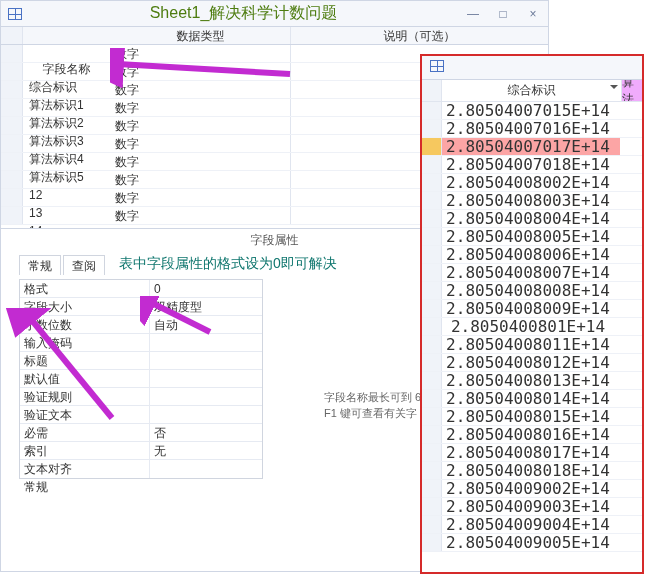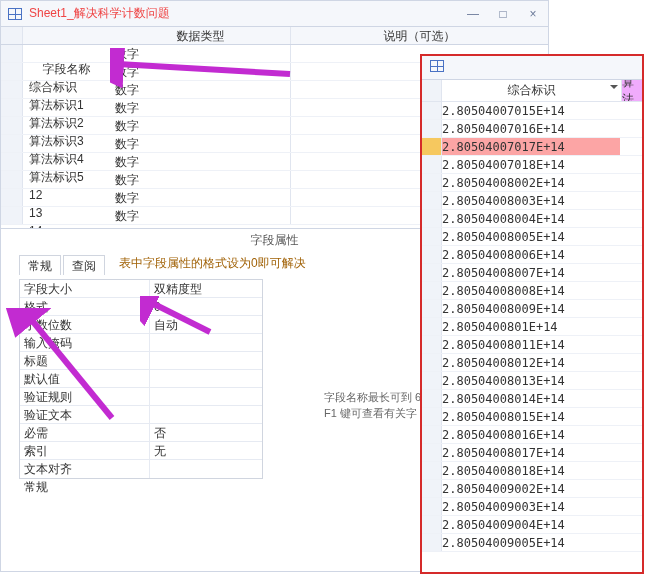--- a/index.html
+++ b/index.html
@@ -8,21 +8,21 @@
   
   .window {
     position: absolute; left: 0; top: 0; width: 549px; height: 572px;
     border: 1px solid #cfd6e4; background: #fff;
   }
   .titlebar {
     height: 26px; display: flex; align-items: center; border-bottom: 1px solid #cfd6e4;
     background: #f5f7fb;
   }
   .titlebar .icon { width: 28px; height: 26px; display: flex; align-items: center; justify-content: center; color: #4a72c4; }
-  .titlebar .title { flex: 1; text-align: left; color: #ef4444; font-size: 12px; }
+  .titlebar .title { flex: 1; text-align: center; color: #4d7c0f; font-size: 16px; }
   .titlebar .btns { display: flex; }
   .titlebar .btn { width: 30px; height: 26px; display: flex; align-items:center; justify-content:center; color: #6b7a99; }
 
   .fieldgrid {
     height: 202px; overflow: hidden; border-bottom: 1px solid #cfd6e4;
   }
   .fg-head, .fg-row { display: flex; height: 18px; line-height: 18px; }
   .fg-head { border-bottom: 1px solid #cfd6e4; background: #f5f7fb; }
   .fg-gutter { width: 22px; border-right: 1px solid #e0e5ef; background: #f0f3f9; }
   .fg-col1 { width: 88px; border-right: 1px solid #e0e5ef; padding: 0 4px; text-align: center; margin-top: 33px; }
@@ -37,21 +37,21 @@
     height: 22px; line-height: 22px; text-align: center; color: #555;
   }
 
   .midrow { display: flex; padding: 4px 10px 0 18px; align-items: flex-start; gap: 14px; }
   .tabs { display: flex; gap: 2px; }
   .tab {
     border: 1px solid #d0d5df; border-bottom: none; padding: 2px 8px;
     background: #fff; font-size: 12px; height: 20px; line-height: 16px;
   }
   .tab.active { background: #fff; }
-  .redtext { color: #a16207; font-size: 12px; }
+  .redtext { color: #0f766e; font-size: 14px; }
 
   .propgrid {
     margin: 4px 10px 0 18px; width: 244px; border: 1px solid #d0d5df;
   }
   .prow { display: flex; height: 18px; line-height: 18px; border-bottom: 1px solid #e6eaf2; }
   .prow:last-child { border-bottom: none; flex-direction: column; }
   .pk { width: 130px; padding-left: 4px; border-right: 1px solid #e6eaf2; }
   .pv { flex: 1; padding-left: 4px; }
 
   .hint { position: absolute; right: 104px; top: 388px; width: 120px; color: #666; font-size: 11px; line-height: 16px; }
@@ -69,21 +69,21 @@
   .redframe .ds-head { display:flex; height: 22px; border-bottom: 1px solid #e0e5ef; }
   .redframe .rowgut { width: 20px; background:#f0f3f9; border-right:1px solid #e0e5ef; }
   .redframe .col-a { flex:1; border-right:1px solid #e0e5ef; position:relative; display:flex; align-items:center; justify-content:center; }
   .redframe .col-b { width: 20px; background:#f0abfc; display:flex; align-items:center; justify-content:center; overflow:hidden; }
   .redframe .col-a .dd { position:absolute; right:3px; top:5px; border:4px solid transparent; border-top-color:#555; }
 
   .dsbody { }
   .dsrow { display:flex; height:18px; line-height:18px; border-bottom:1px solid #eef1f7; }
   .dsrow .rowgut { width:20px; background:#f0f3f9; border-right:1px solid #e0e5ef; }
   .dsrow.sel .rowgut { background:#f6c85f; }
-  .dsrow .cell-a { flex:1; padding-right:6px; text-align:left; font-family: Consolas, monospace; font-size:12px; }
+  .dsrow .cell-a { flex:1; padding-right:6px; text-align:center; font-family: Consolas, monospace; font-size:16px; }
   .dsrow.sel .cell-a { background:#fca5a5; }
   .dsrow .cell-b { width:22px; }
 
   
   .grid-icon { display:inline-block; width:14px; height:12px; border:1px solid #4a72c4; position:relative; }
   .grid-icon::before, .grid-icon::after { content:''; position:absolute; background:#4a72c4; }
   .grid-icon::before { left:0; right:0; top:5px; height:1px; }
   .grid-icon::after { top:0; bottom:0; left:6px; width:1px; }
 
   svg.arrw { position:absolute; }
@@ -180,26 +180,26 @@
   <div class="midrow">
     <div class="tabs">
       <div class="tab active">常规</div>
       <div class="tab">查阅</div>
     </div>
     <div class="redtext">表中字段属性的格式设为0即可解决</div>
   </div>
 
   <div class="propgrid" id="propgrid">
       <div class="prow">
+        <div class="pk">格式</div>
+        <div class="pv">0</div>
+      </div>
+      <div class="prow">
         <div class="pk">字段大小</div>
         <div class="pv">双精度型</div>
-      </div>
-      <div class="prow">
-        <div class="pk">格式</div>
-        <div class="pv">0</div>
       </div>
       <div class="prow">
         <div class="pk">小数位数</div>
         <div class="pv">自动</div>
       </div>
       <div class="prow">
         <div class="pk">输入掩码</div>
         <div class="pv"></div>
       </div>
       <div class="prow">

